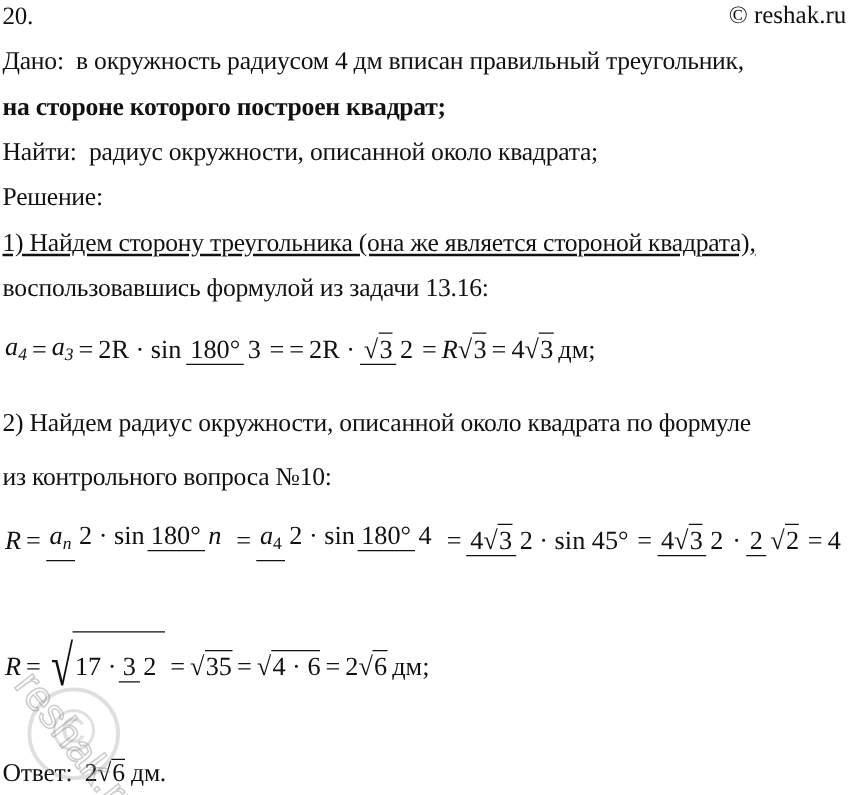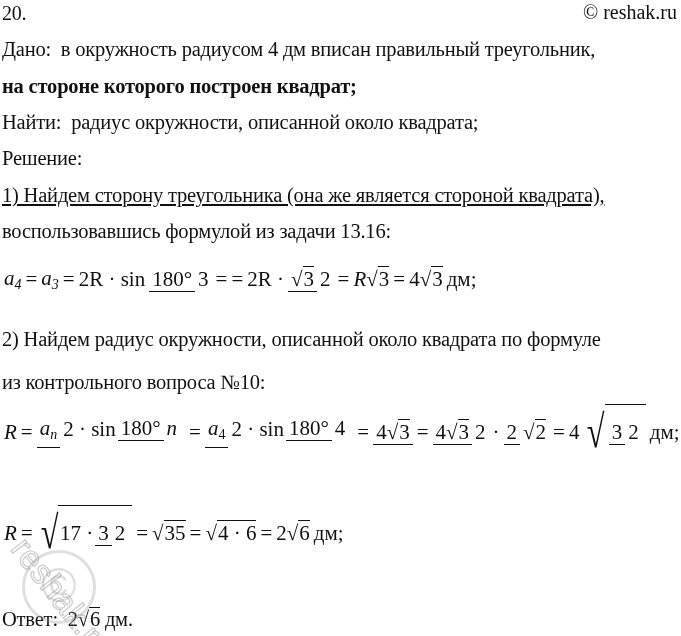--- a/index.html
+++ b/index.html
@@ -118,20 +118,21 @@
         <span>2 · sin</span>
       <span class="frac">
           <span class="n">180°</span>
           <span class="d">4</span>
         </span>
     </span>
   </span>
   <span>=</span>
   <span class="frac">
     <span class="n"><span>4</span><span class="sqrt">√<span class="rad">3</span></span></span>
+    <span class="d">2 · sin 45°</span>
   </span>
   <span>=</span>
   <span class="frac">
     <span class="n"><span>4</span><span class="sqrt">√<span class="rad">3</span></span></span>
     <span class="d">2</span>
   </span>
   <span>·</span>
   <span class="frac">
     <span class="n">2</span>
     <span class="d"><span class="sqrt">√<span class="rad">2</span></span></span>

